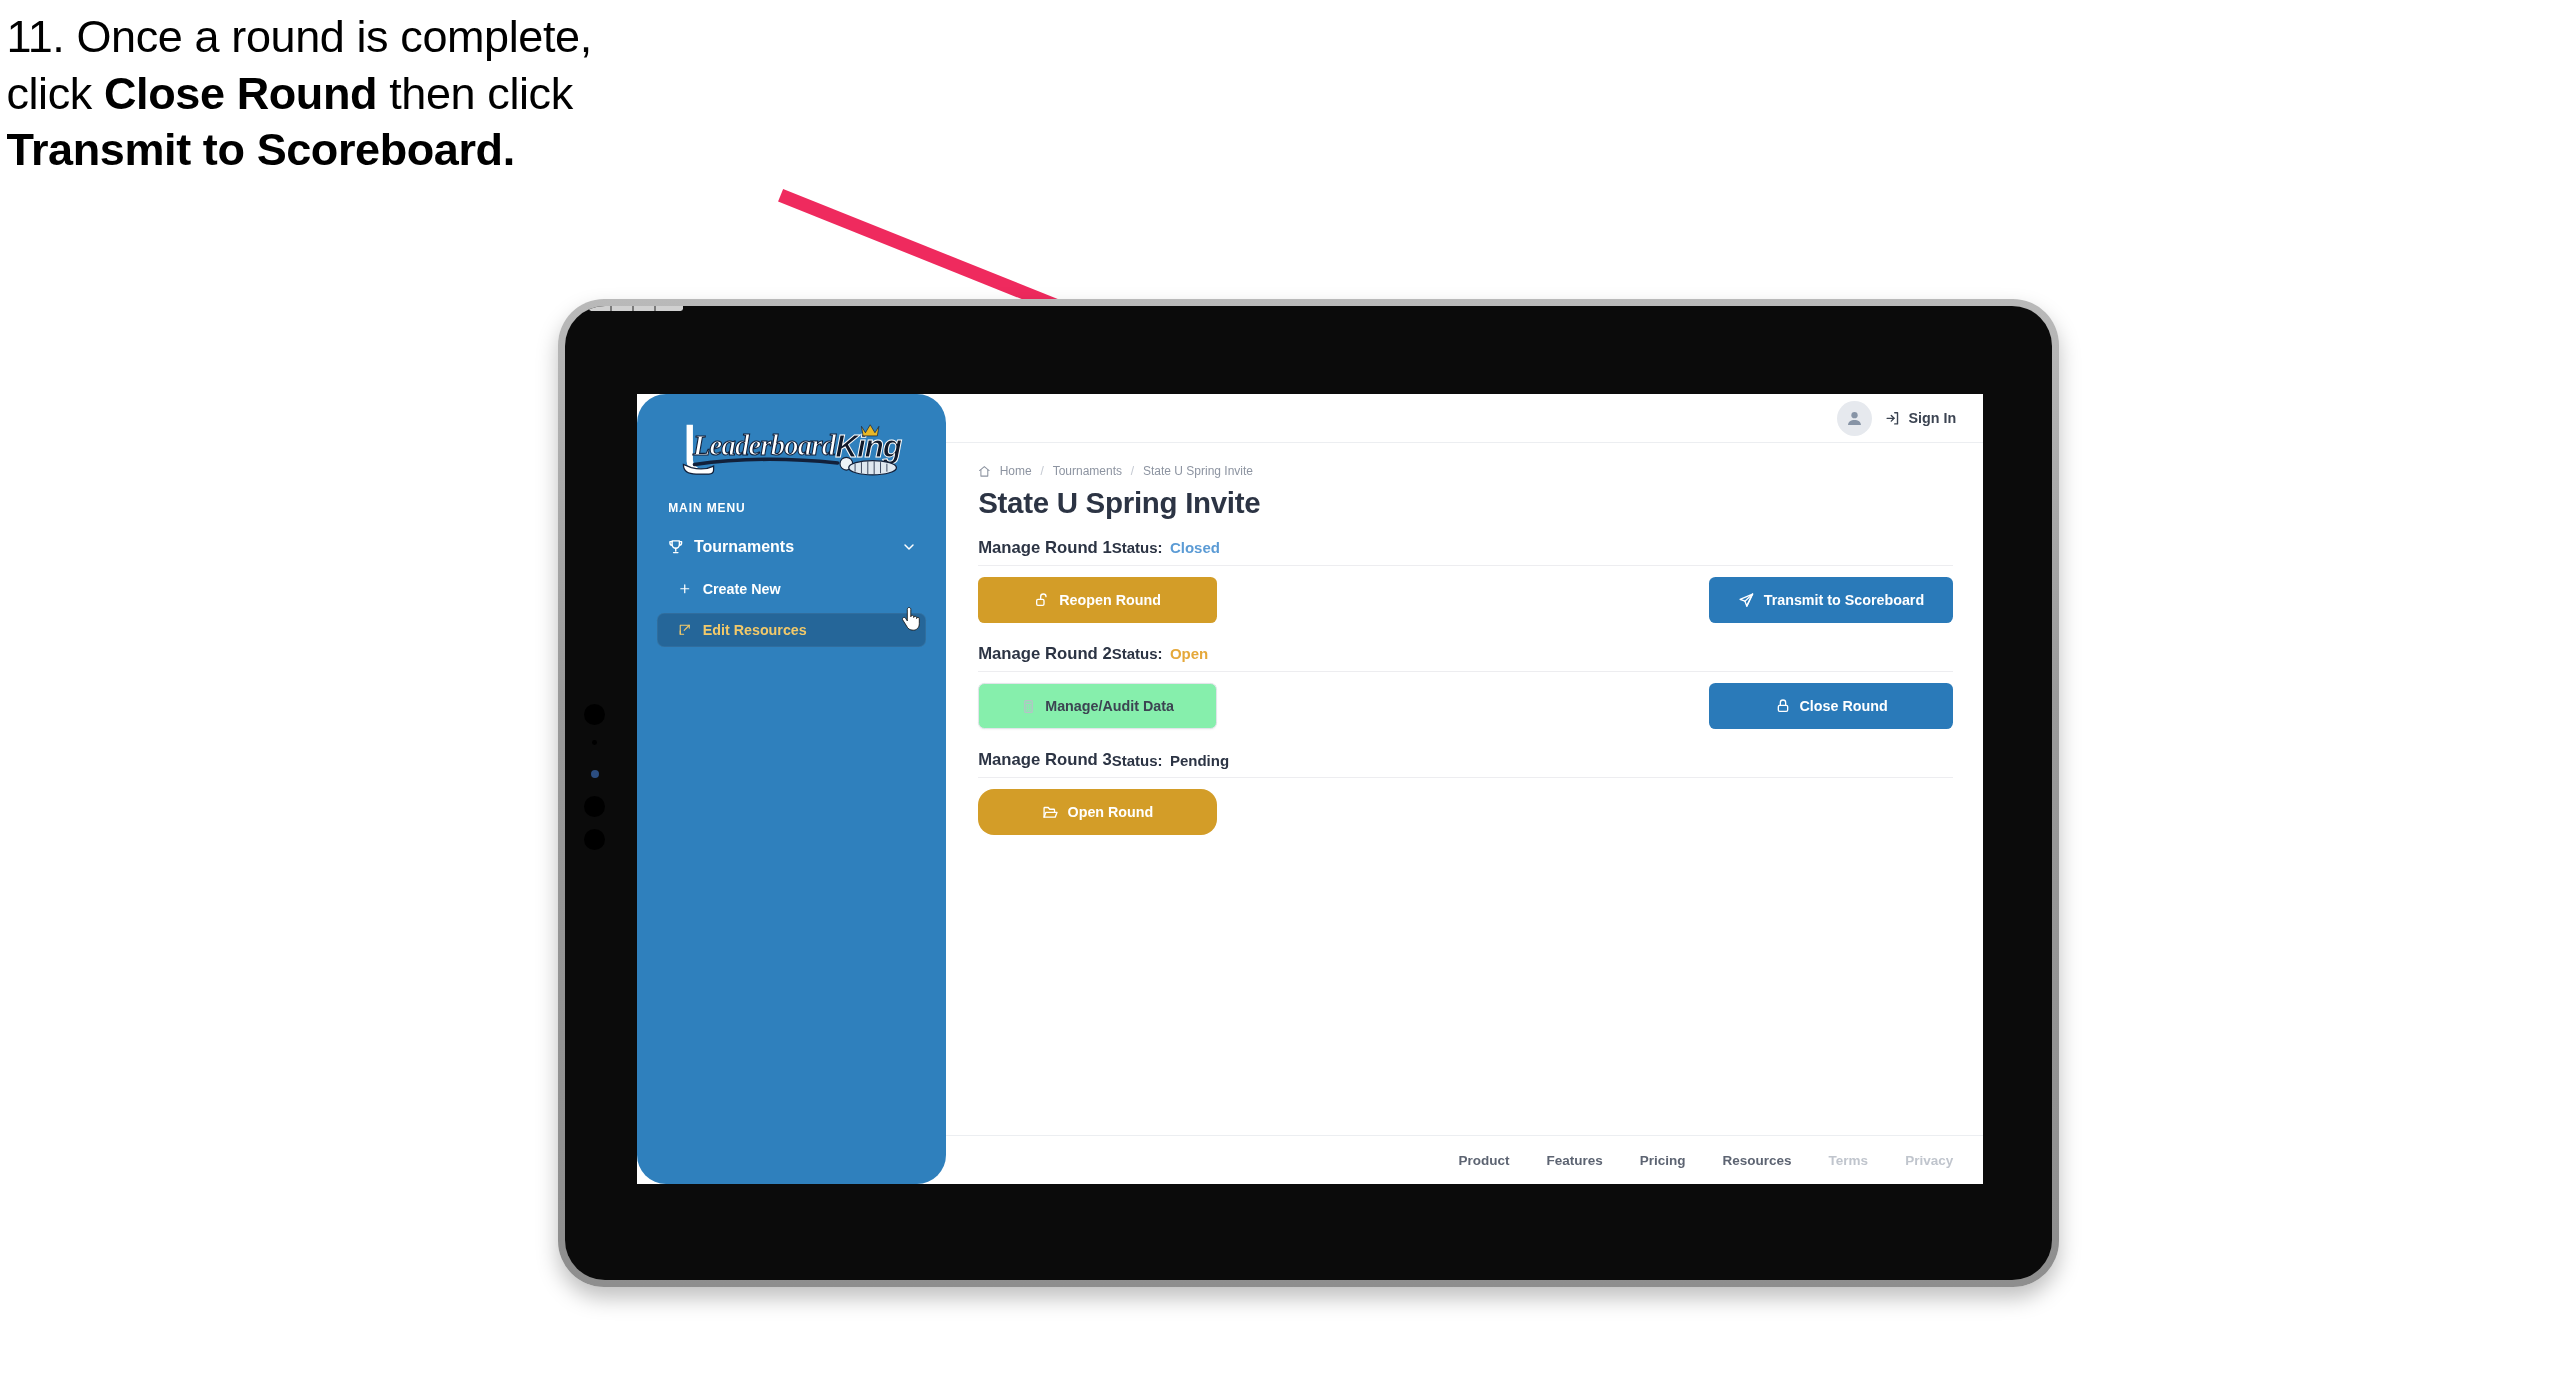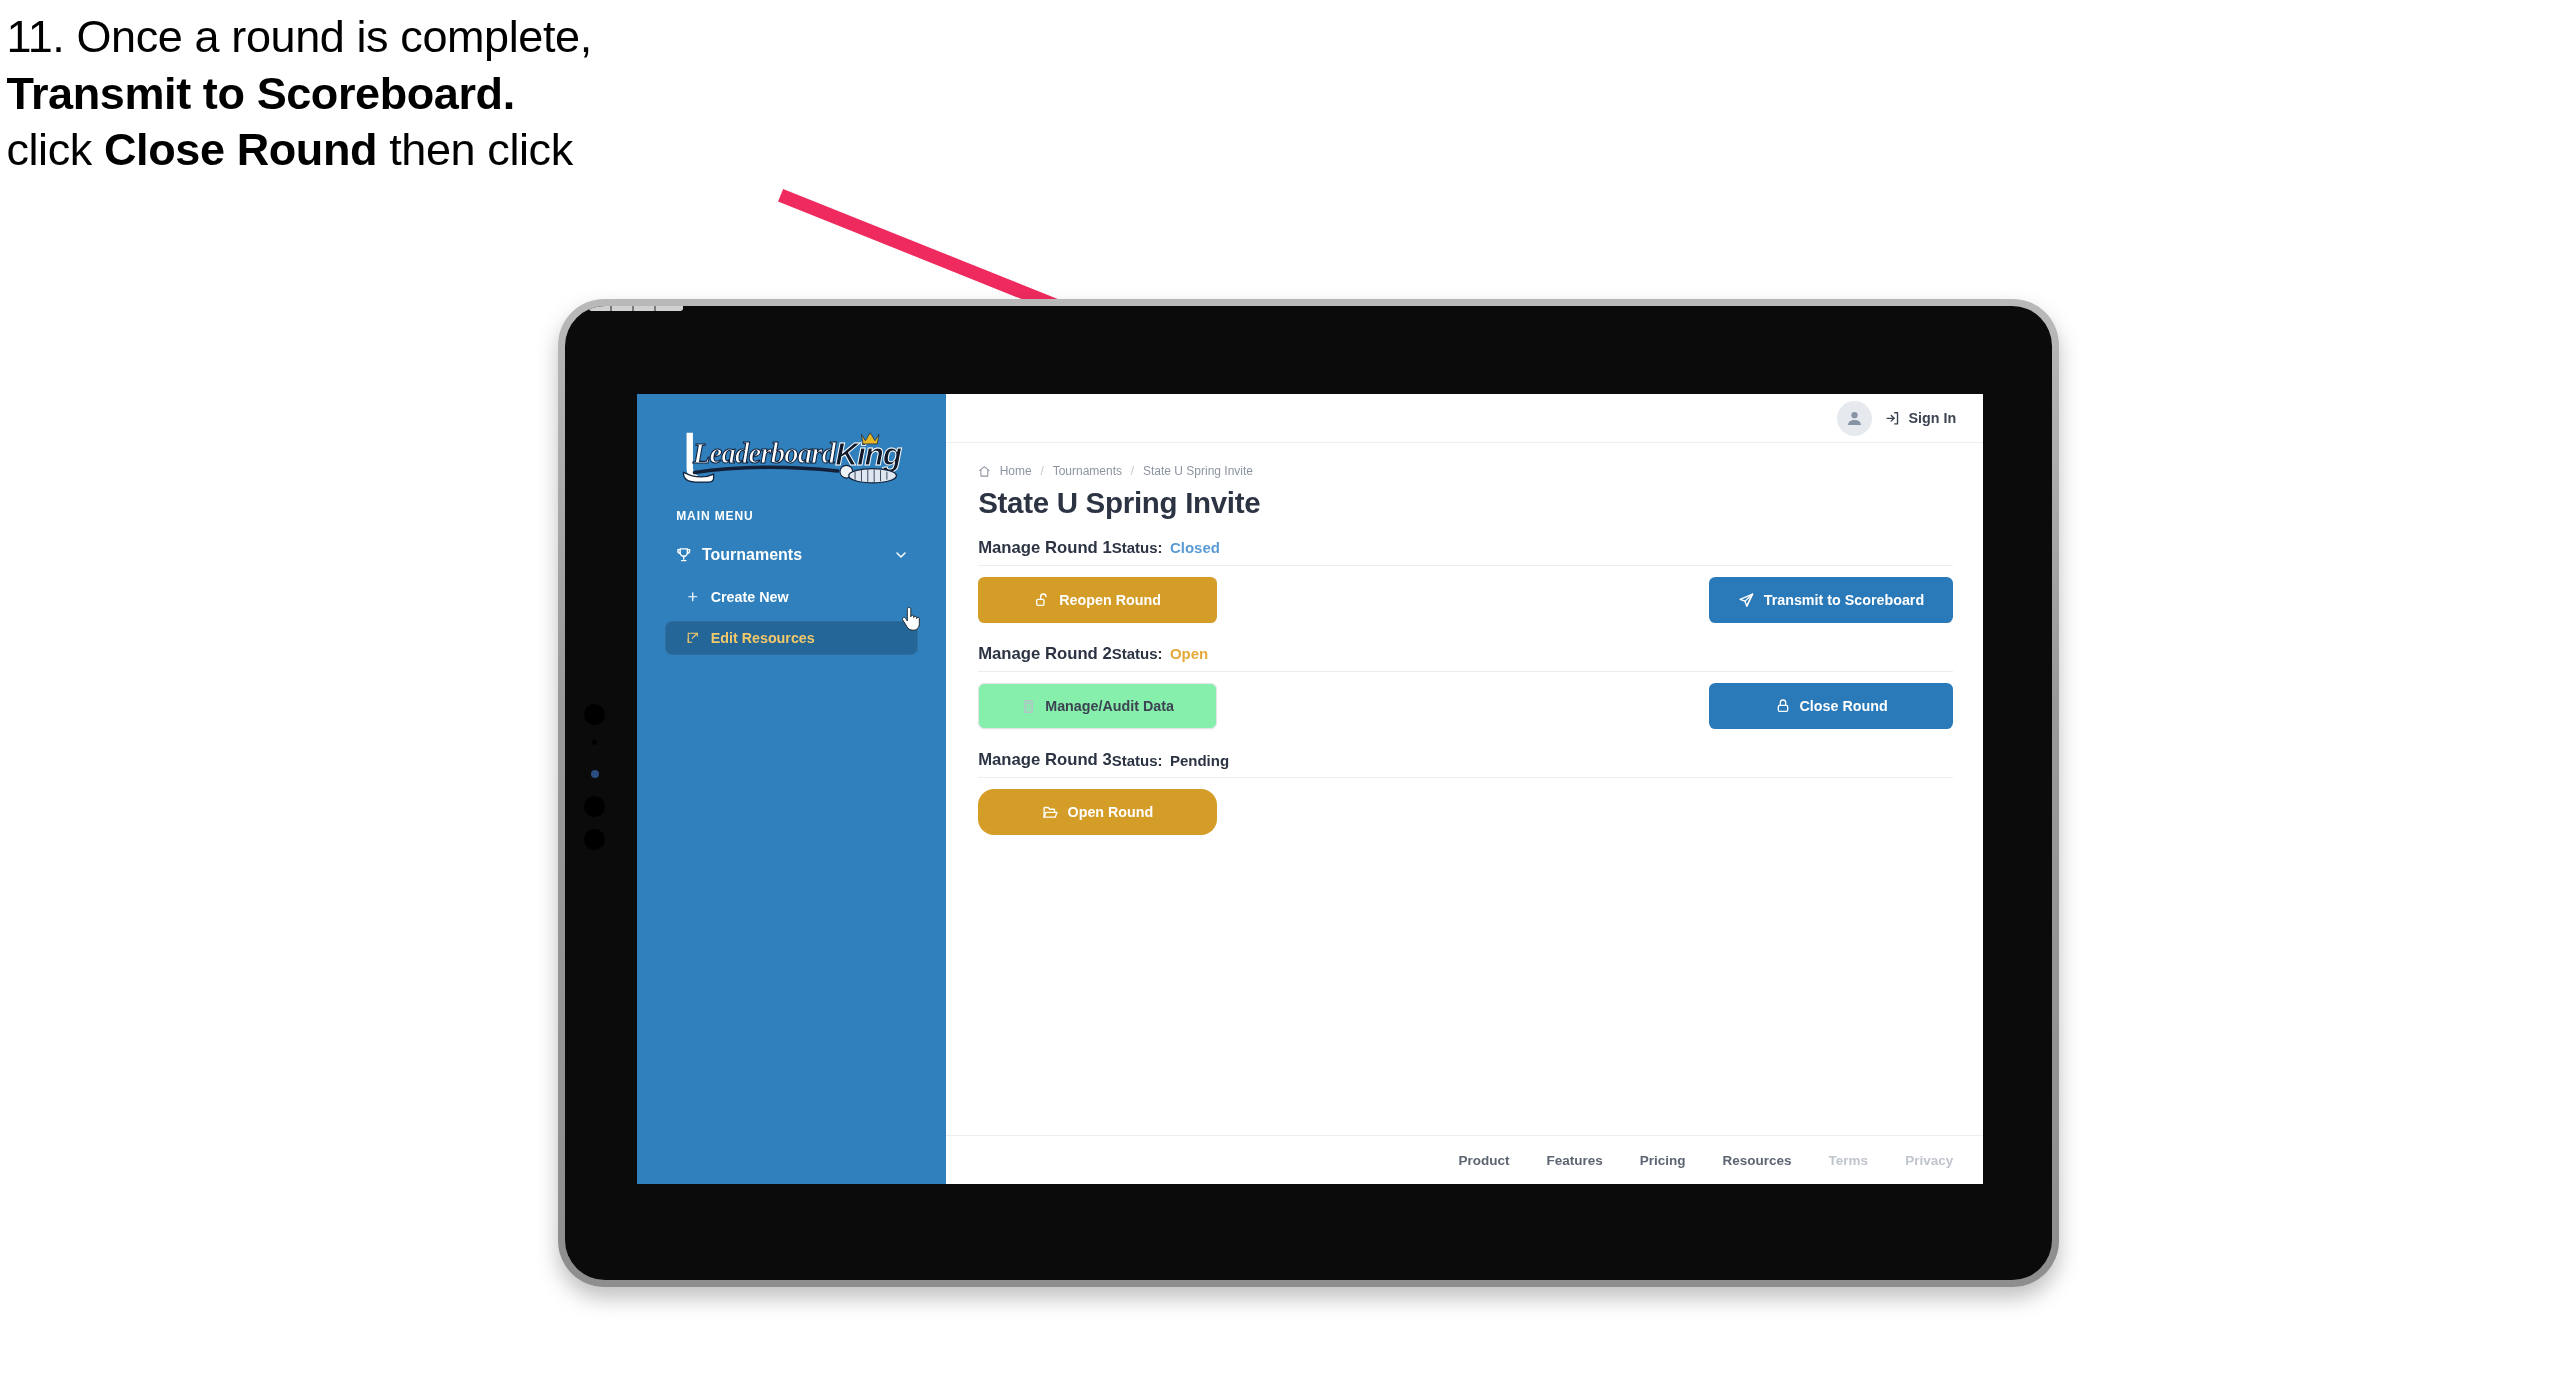--- a/index.html
+++ b/index.html
@@ -79,22 +79,23 @@
     background: #ffffff;
     overflow: hidden;
     display: flex;
   }
 
   
   .sidebar {
     width: 309px; flex: 0 0 309px;
     background: #2f80bd;
     color: #fff;
-    padding: 12px;
+    padding: 4px;
     position: relative;
+    border-radius: 29px;
   }
   .logo-wrap {
     padding: 17.5px 19px 0 19px;
     height: 89px;
     display: flex; align-items: center; justify-content: center;
   }
   .logo-svg { width: 239px; height: 62px; }
 
   .main-menu-label {
     margin: 14.3px 0 0 27px;
@@ -227,22 +228,22 @@
   .footer a { color: #5d6472; text-decoration: none; }
   .footer a.muted { color: #c0c5cd; }
 </style>
 </head>
 <body>
 
 <div class="page">
 
   <div class="caption">
     <span class="line">11. Once a round is complete,</span>
+    <span class="line"><span>click </span><b>Close Round</b><span> then click</span></span>
     <span class="line"><b>Transmit to Scoreboard.</b></span>
-    <span class="line"><span>click </span><b>Close Round</b><span> then click</span></span>
   </div>
 
   <svg class="arrow-svg" viewBox="0 0 3234 1740">
     <line x1="980" y1="245" x2="2035" y2="668" stroke="#ef2a5e" stroke-width="17"></line>
     <polygon points="2120,706 1976,678 2043,600" fill="#ef2a5e"></polygon>
   </svg>
 
   <div class="tablet">
     <div class="tablet-inner">
 

